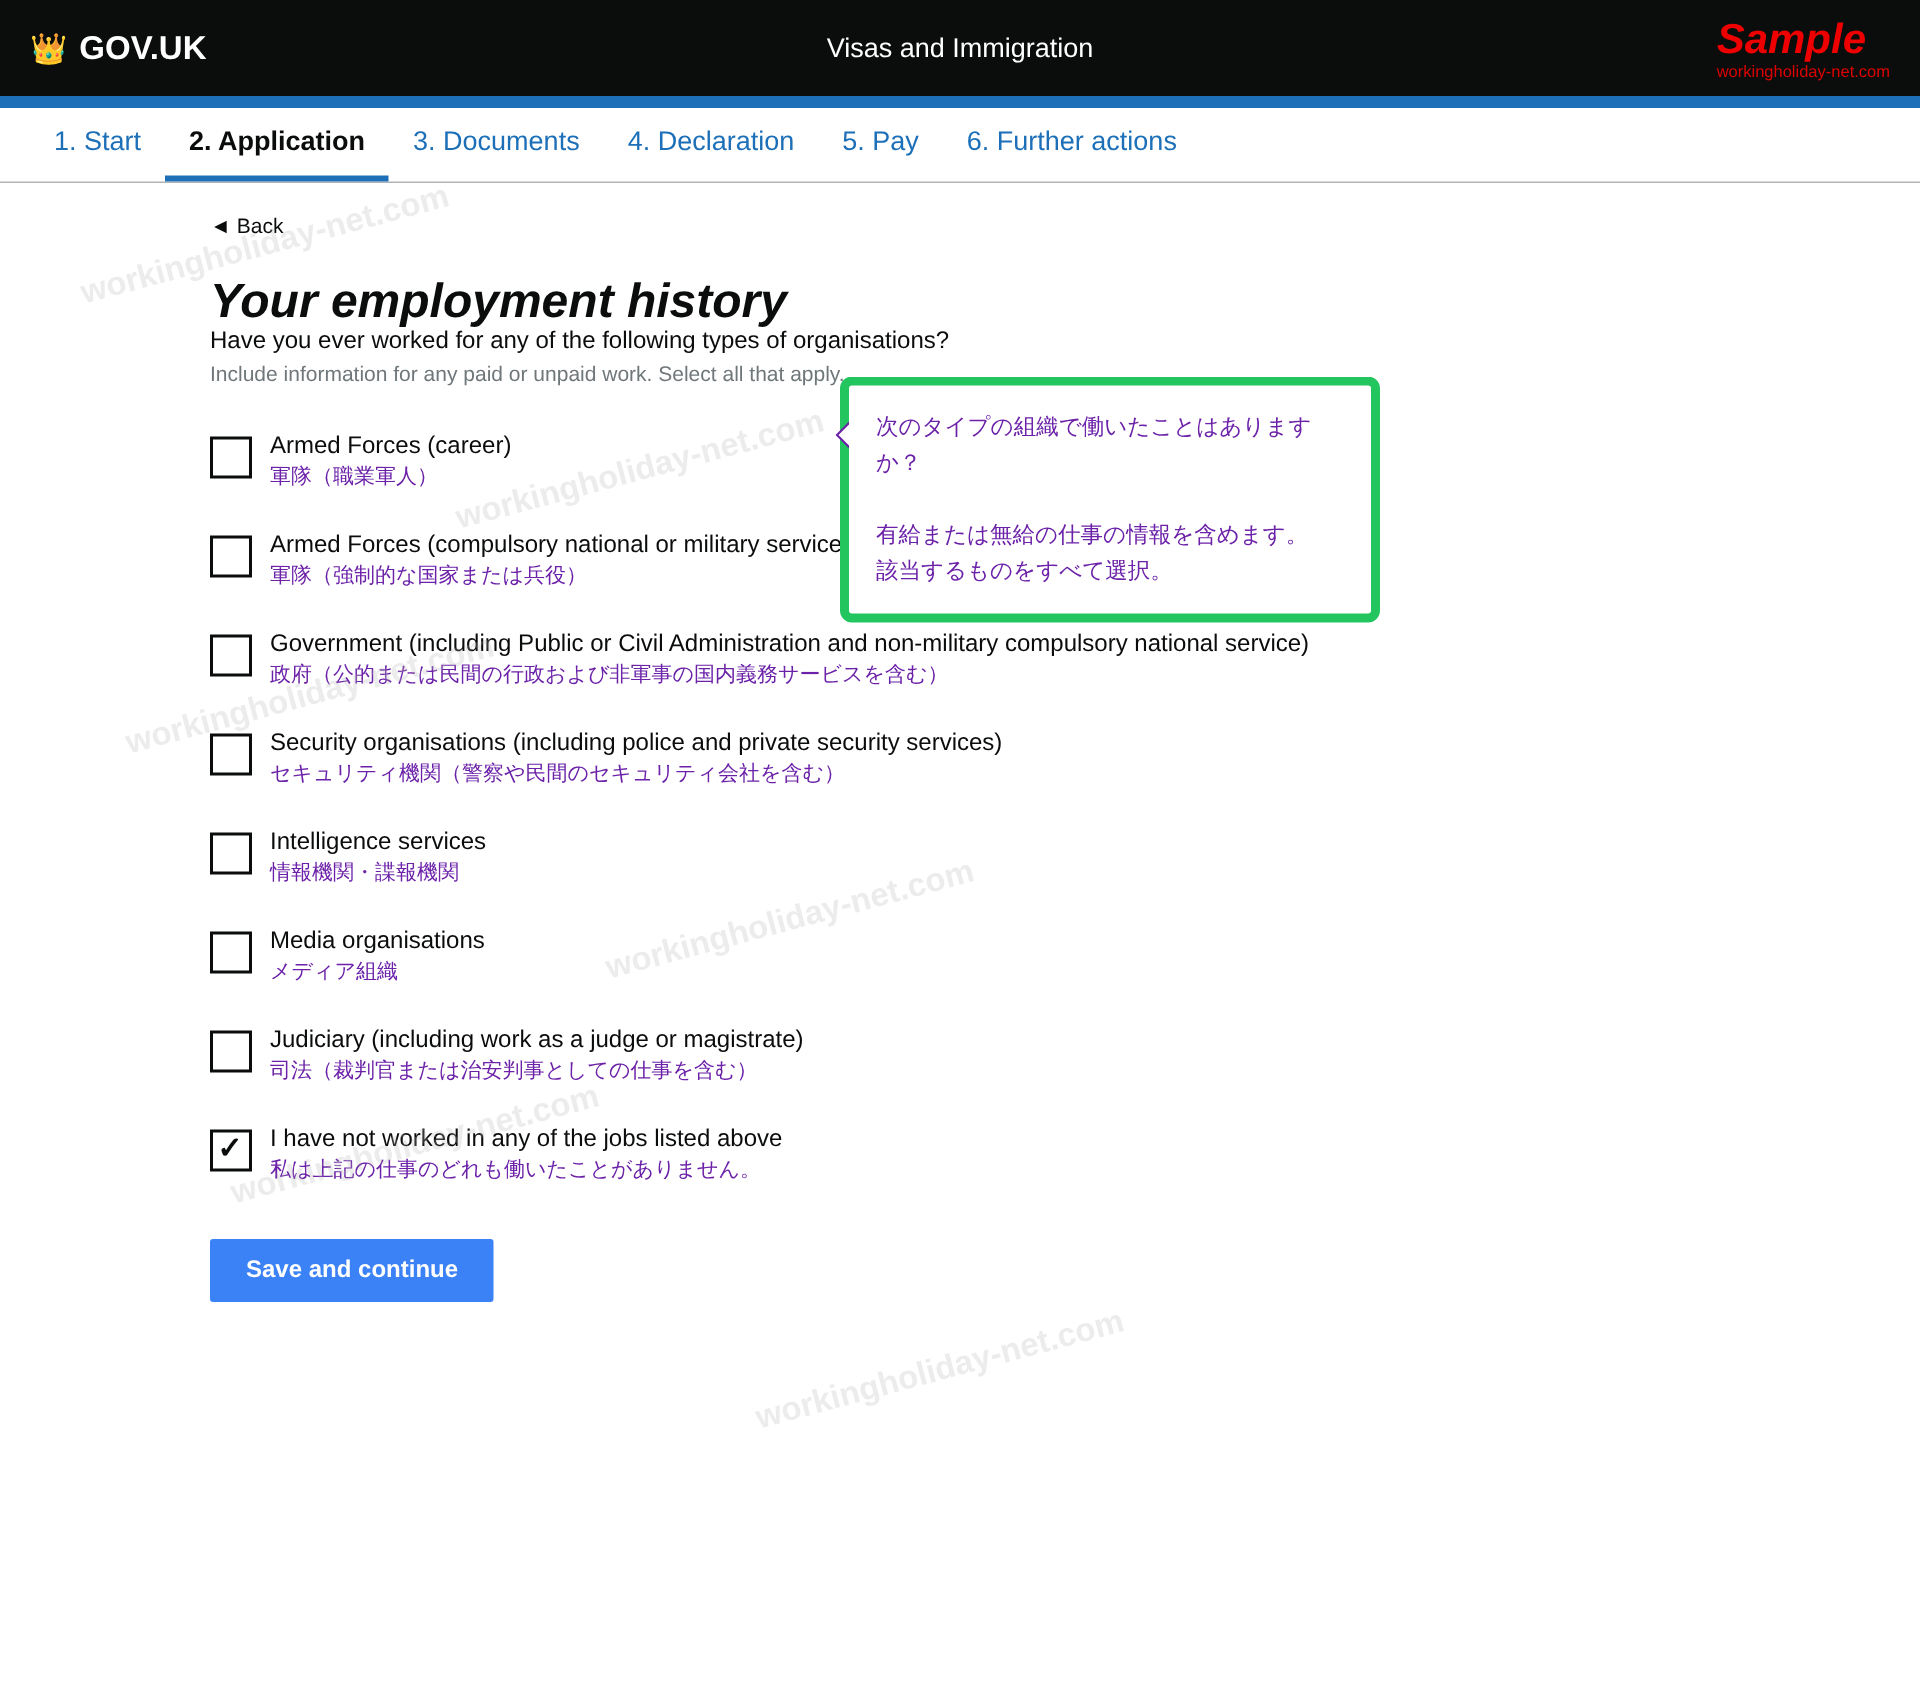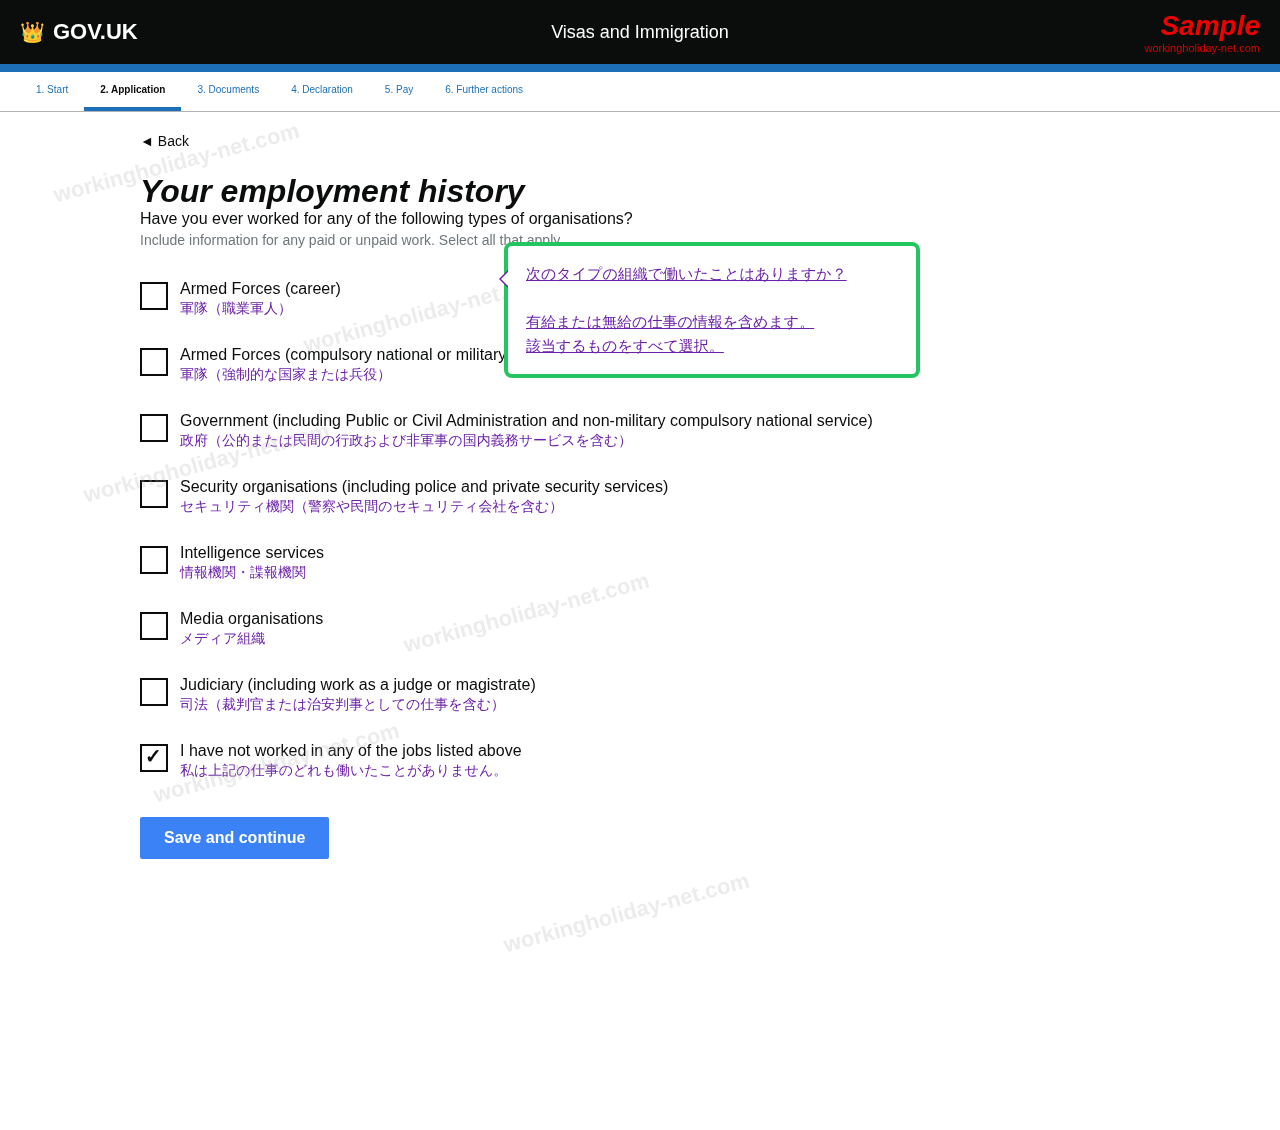--- a/index.html
+++ b/index.html
@@ -27,21 +27,20 @@
     }
     .header-title {
       position: absolute;
       left: 50%;
       transform: translateX(-50%);
       color: #fff;
       font-size: 18px;
       font-weight: normal;
     }
     .header-sample {
-      text-align: right;
     }
     .sample-text {
       color: #e00;
       font-size: 28px;
       font-weight: bold;
       font-style: italic;
     }
     .watermark-url {
       color: #d00;
       font-size: 11px;
@@ -56,21 +55,21 @@
     
     .nav-tabs {
       border-bottom: 1px solid #b1b4b6;
       padding: 0 20px;
       display: flex;
       align-items: flex-end;
       gap: 0;
     }
     .nav-tab {
       padding: 12px 16px;
-      font-size: 10px;
+      font-size: 18px;
       color: #1d70b8;
       text-decoration: none;
       border-bottom: 4px solid transparent;
       cursor: pointer;
       white-space: nowrap;
     }
     .nav-tab.active {
       color: #0b0c0c;
       font-weight: bold;
       border-bottom: 4px solid #1d70b8;
@@ -113,30 +112,29 @@
 
     .checkboxes-area {
       flex: 1;
     }
 
     
     .tooltip-bubble {
       position: absolute;
       right: 0;
       top: -30px;
-      width: 416px;
-      border: 4px solid #22c55e;
+      width: 360px;
+      border: 6px solid #22c55e;
       border-radius: 8px;
       padding: 16px 18px;
       background: #fff;
       font-size: 15px;
       color: #6b21a8;
       line-height: 1.6;
       z-index: 10;
-      text-decoration: underline;
     }
     .tooltip-bubble::before {
       content: '';
       position: absolute;
       left: -18px;
       top: 24px;
       border: 9px solid transparent;
       border-right-color: #6b21a8;
     }
     .tooltip-bubble::after {

